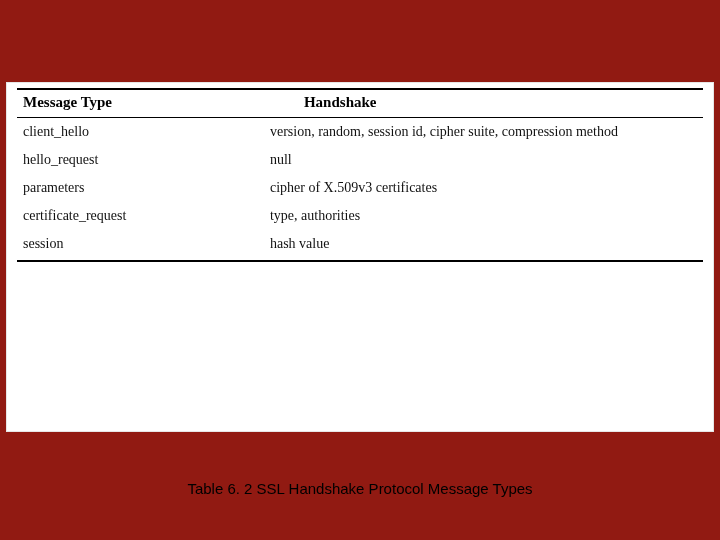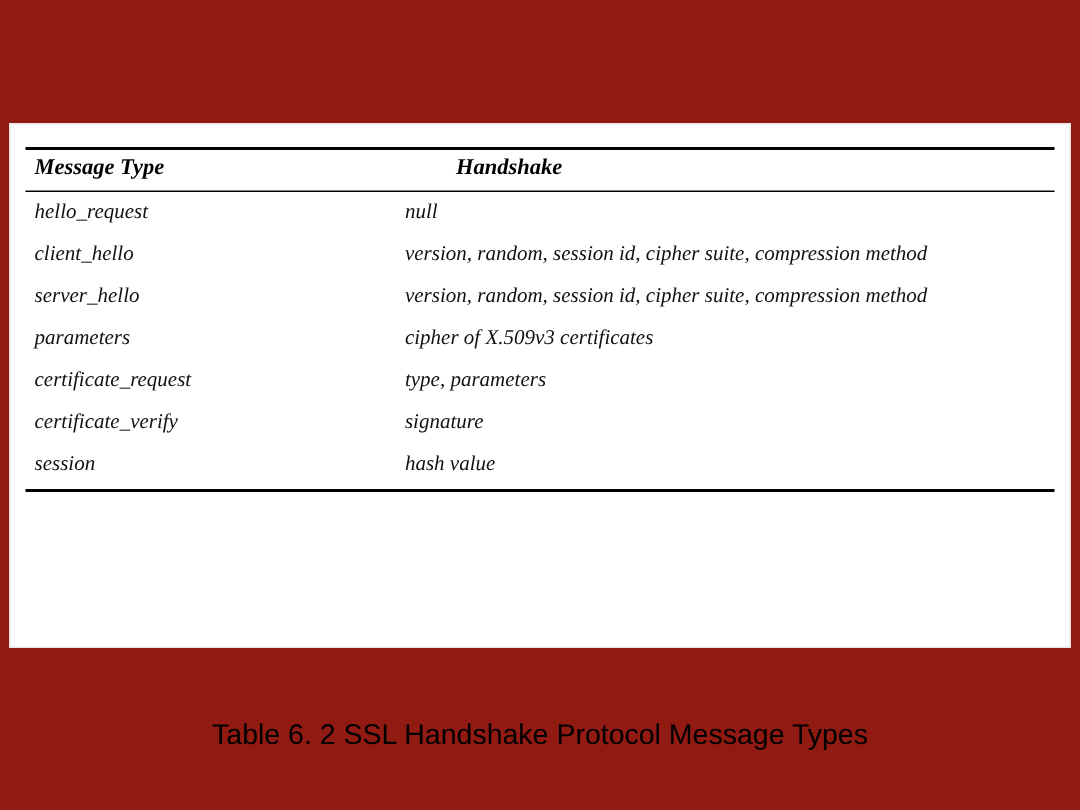--- a/index.html
+++ b/index.html
@@ -18,22 +18,21 @@
     width: 708px;
     height: 350px;
     background: #ffffff;
     border: 1px solid #e6e6e6;
     box-sizing: border-box;
     padding: 0 10px;
   }
   table {
     border-collapse: collapse;
     width: 100%;
-    margin-top: 15px;
-    font-style: italic;
+    margin-top: 5px;
   }
   thead th {
     text-align: left;
     font-weight: bold;
     font-size: 15px;
     color: #000;
     padding: 4px 6px 6px 6px;
     border-top: 2px solid #000;
     border-bottom: 1px solid #000;
   }
@@ -51,59 +50,51 @@
     padding-bottom: 8px;
   }
   .caption {
     position: absolute;
     top: 480px;
     left: 0;
     width: 720px;
     text-align: center;
     color: #000;
     font-family: Arial, Helvetica, sans-serif;
-    font-size: 19px;
+    font-size: 15px;
     font-weight: normal;
   }
 </style>
 </head>
 <body>
 
 <div class="panel">
   <table>
     <thead>
       <tr>
         <th class="col-type">Message Type</th>
         <th class="col-params">Handshake</th>
       </tr>
     </thead>
     <tbody>
       <tr>
-        <td>hello_request</td>
-        <td>null</td>
-      </tr>
-      <tr>
         <td>client_hello</td>
         <td>version, random, session id, cipher suite, compression method</td>
       </tr>
       <tr>
-        <td>server_hello</td>
-        <td>version, random, session id, cipher suite, compression method</td>
+        <td>hello_request</td>
+        <td>null</td>
       </tr>
       <tr>
         <td>parameters</td>
         <td>cipher of X.509v3 certificates</td>
       </tr>
       <tr>
         <td>certificate_request</td>
-        <td>type, parameters</td>
-      </tr>
-      <tr>
-        <td>certificate_verify</td>
-        <td>signature</td>
+        <td>type, authorities</td>
       </tr>
       <tr>
         <td>session</td>
         <td>hash value</td>
       </tr>
     </tbody>
   </table>
 </div>
 
 <div class="caption">Table 6. 2  SSL Handshake Protocol Message Types</div>

